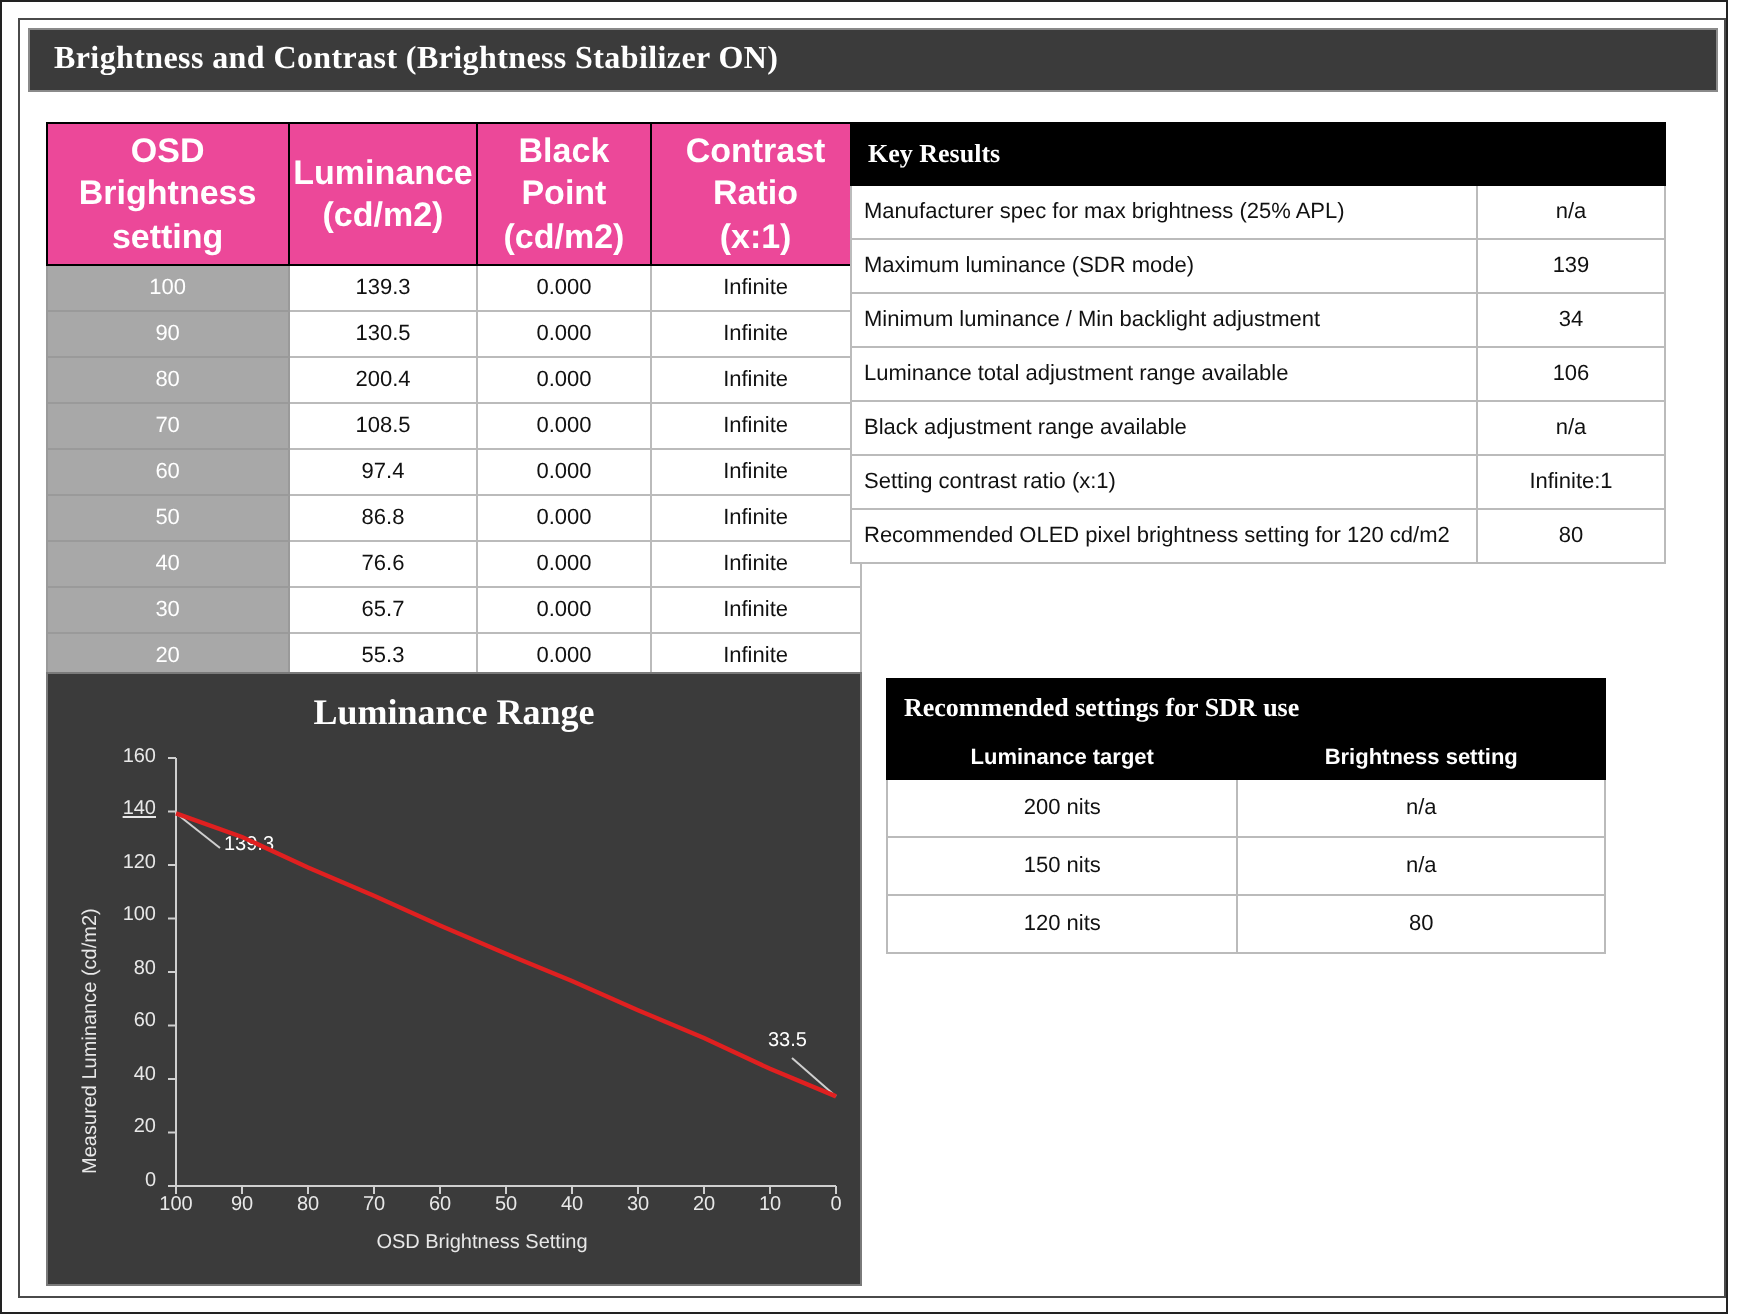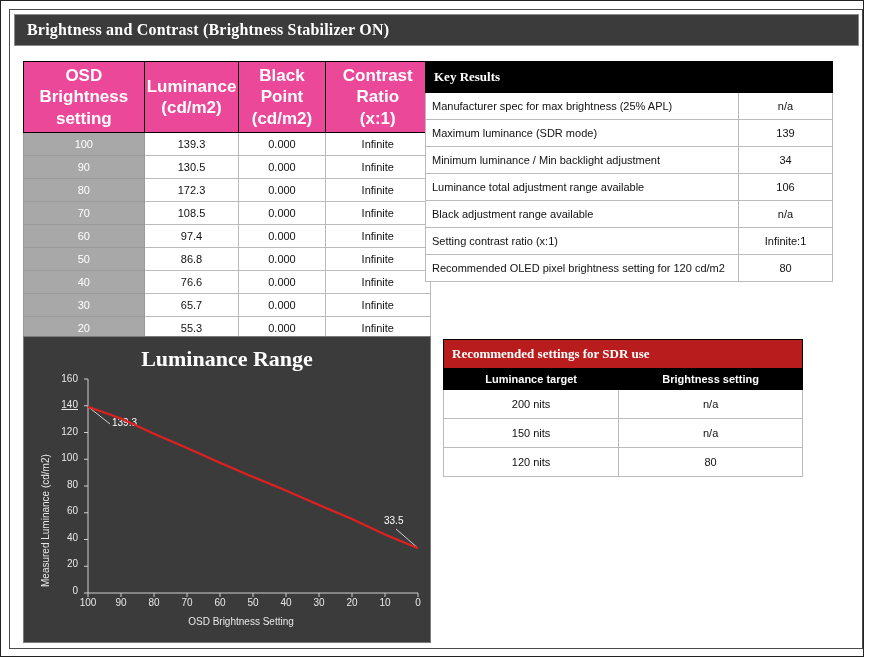--- a/index.html
+++ b/index.html
@@ -123,21 +123,21 @@
     left: 22px;
     top: 335px;
     width: 408px;
     height: 307px;
     background: #3b3b3b;
     border: 1px solid #7a7a7a;
     box-sizing: border-box;
   }
   .chart-title {
     color: #ffffff;
-    font-size: 22px;
+    font-size: 18px;
     font-weight: bold;
     font-family: "Liberation Serif", serif;
     text-align: center;
     margin-top: 9px;
   }
   .chart-area {
     position: absolute;
     left: 0;
     top: 0;
     width: 408px;
@@ -184,21 +184,21 @@
   
   .rec-table {
     position: absolute;
     left: 442px;
     top: 338px;
     width: 360px;
     border-collapse: collapse;
     font-size: 11px;
   }
   .rec-table .rec-title {
-    background: #b91c1c;
+    background: #000000;
     color: #ffffff;
     font-weight: bold;
     font-size: 13px;
     text-align: left;
     padding: 6px 8px;
     border: 1px solid #000000;
     font-family: "Liberation Serif", serif;
   }
   .rec-table th {
     background: #000000;
@@ -257,21 +257,21 @@
         <td>Infinite</td>
       </tr>
       <tr>
         <td class="setting-cell">90</td>
         <td>130.5</td>
         <td>0.000</td>
         <td>Infinite</td>
       </tr>
       <tr>
         <td class="setting-cell">80</td>
-        <td>172.3</td>
+        <td>200.4</td>
         <td>0.000</td>
         <td>Infinite</td>
       </tr>
       <tr>
         <td class="setting-cell">70</td>
         <td>108.5</td>
         <td>0.000</td>
         <td>Infinite</td>
       </tr>
       <tr>

